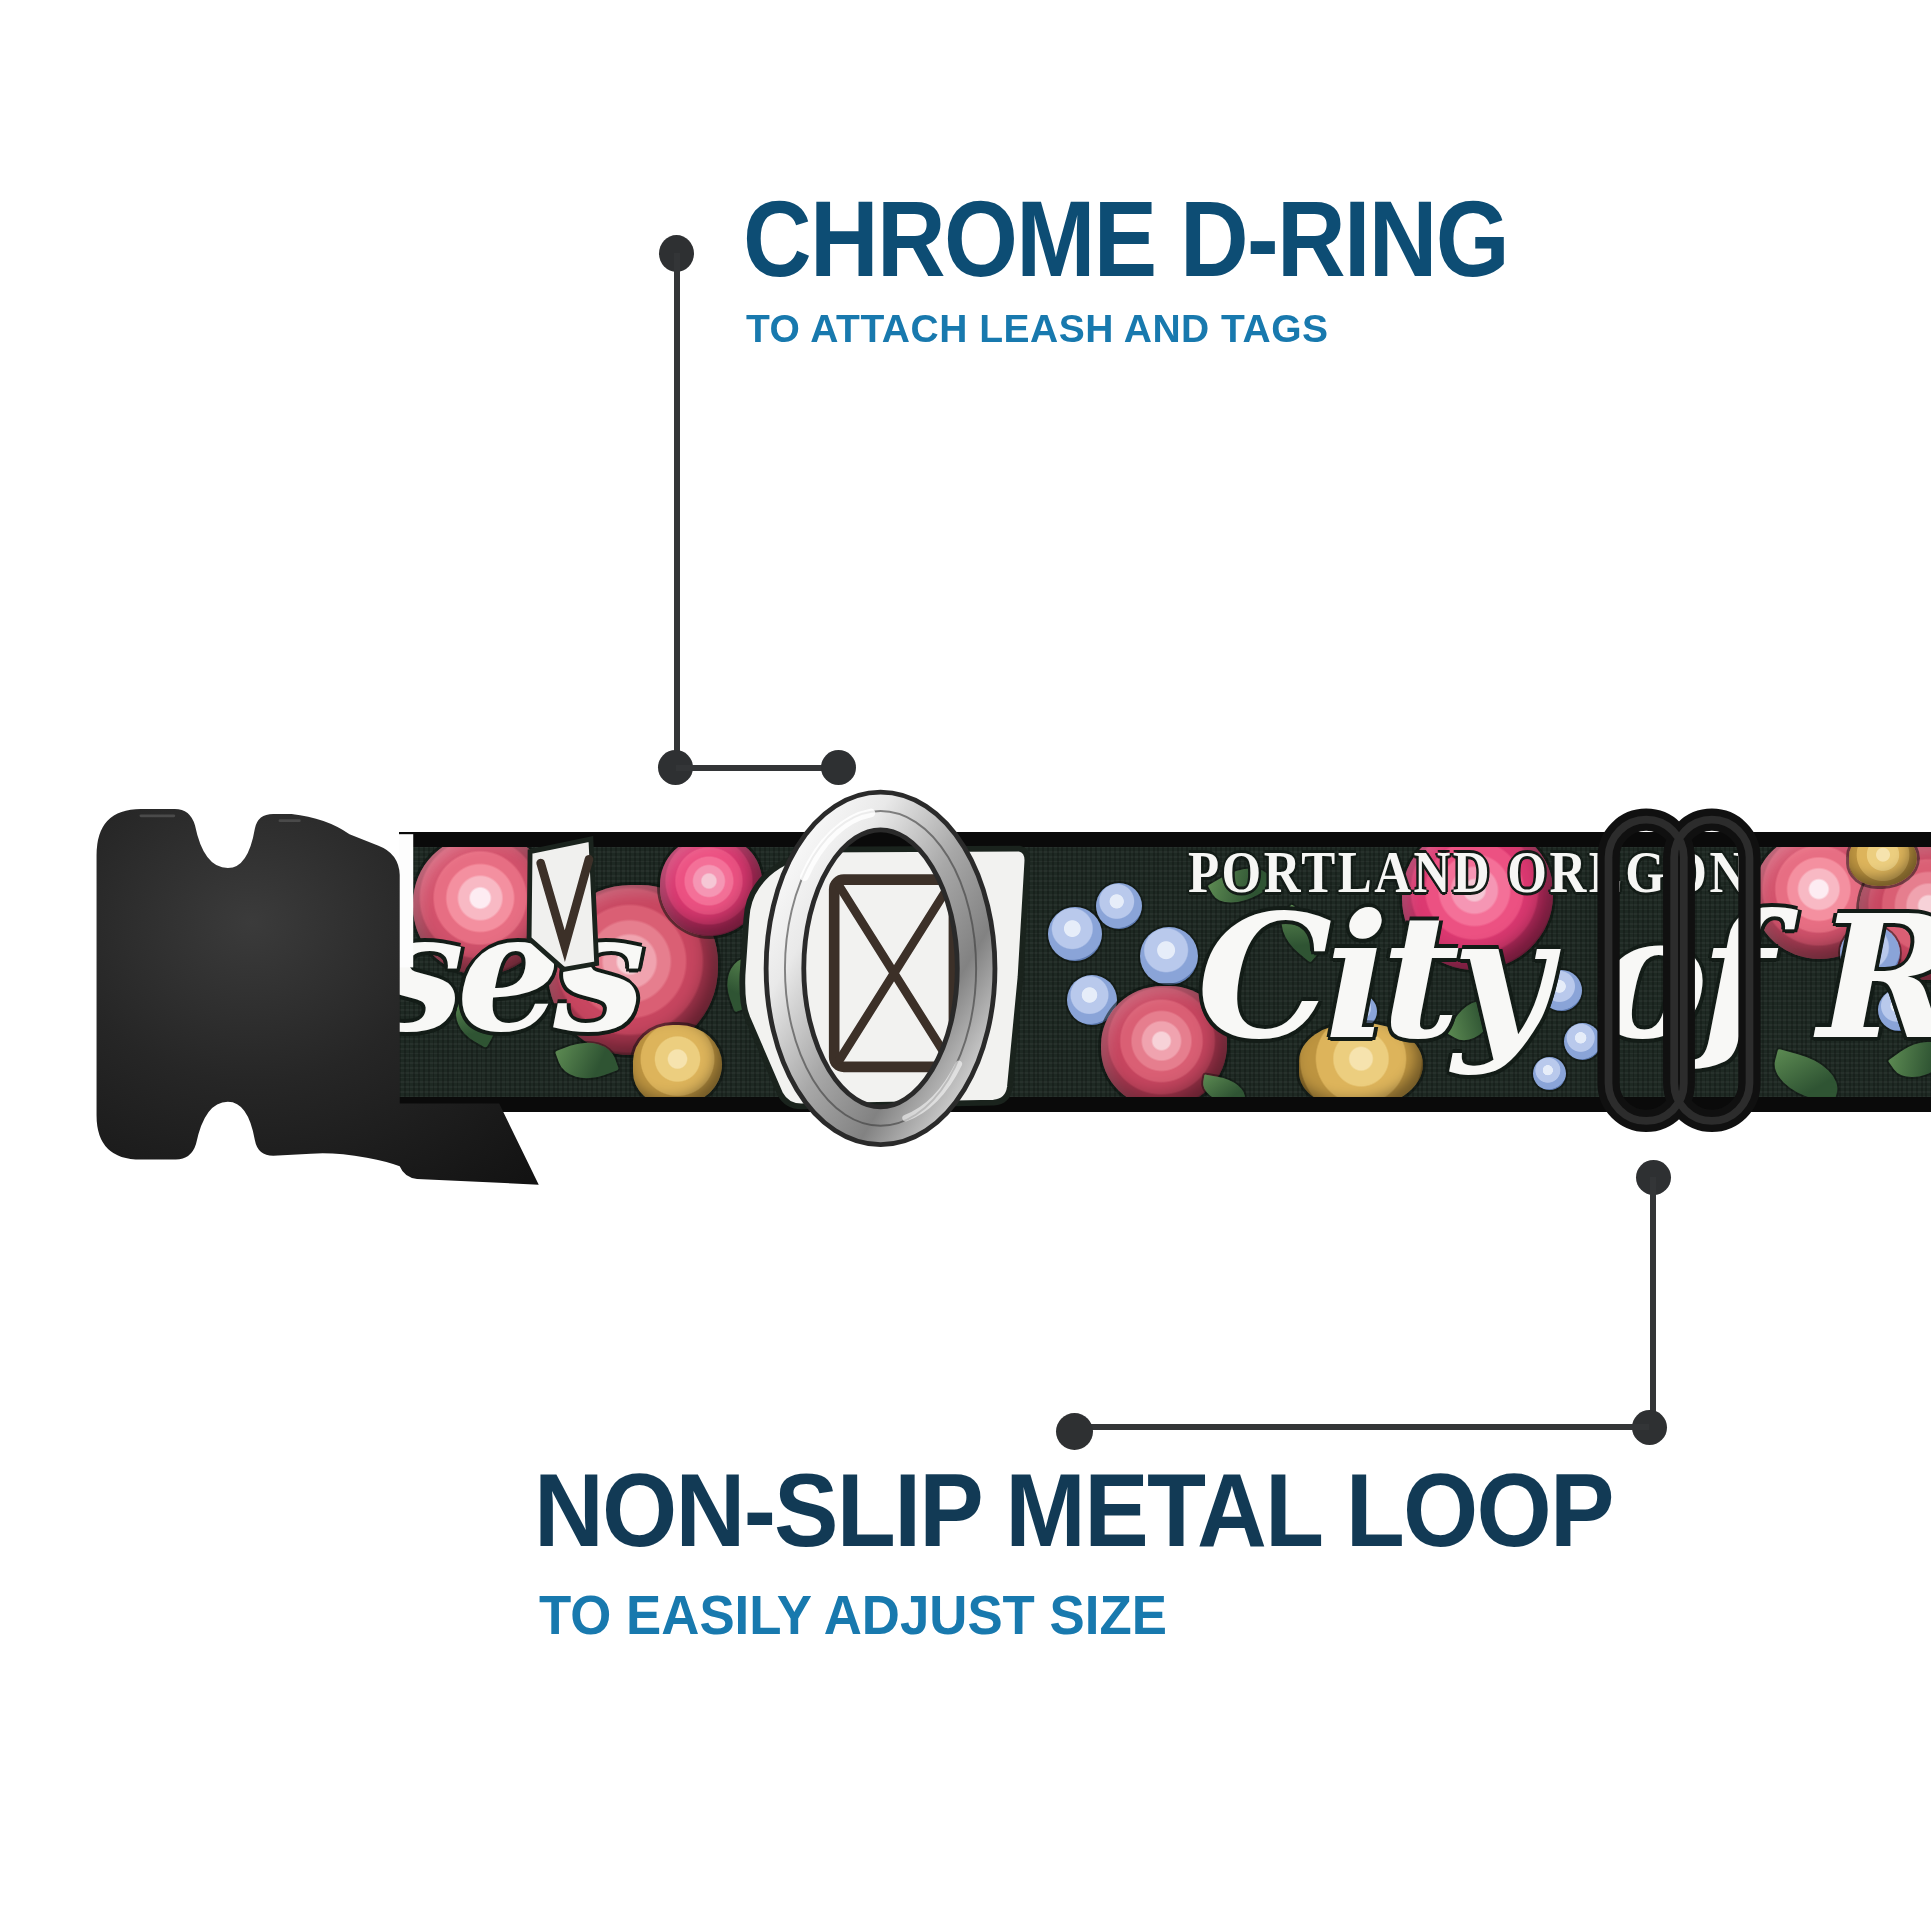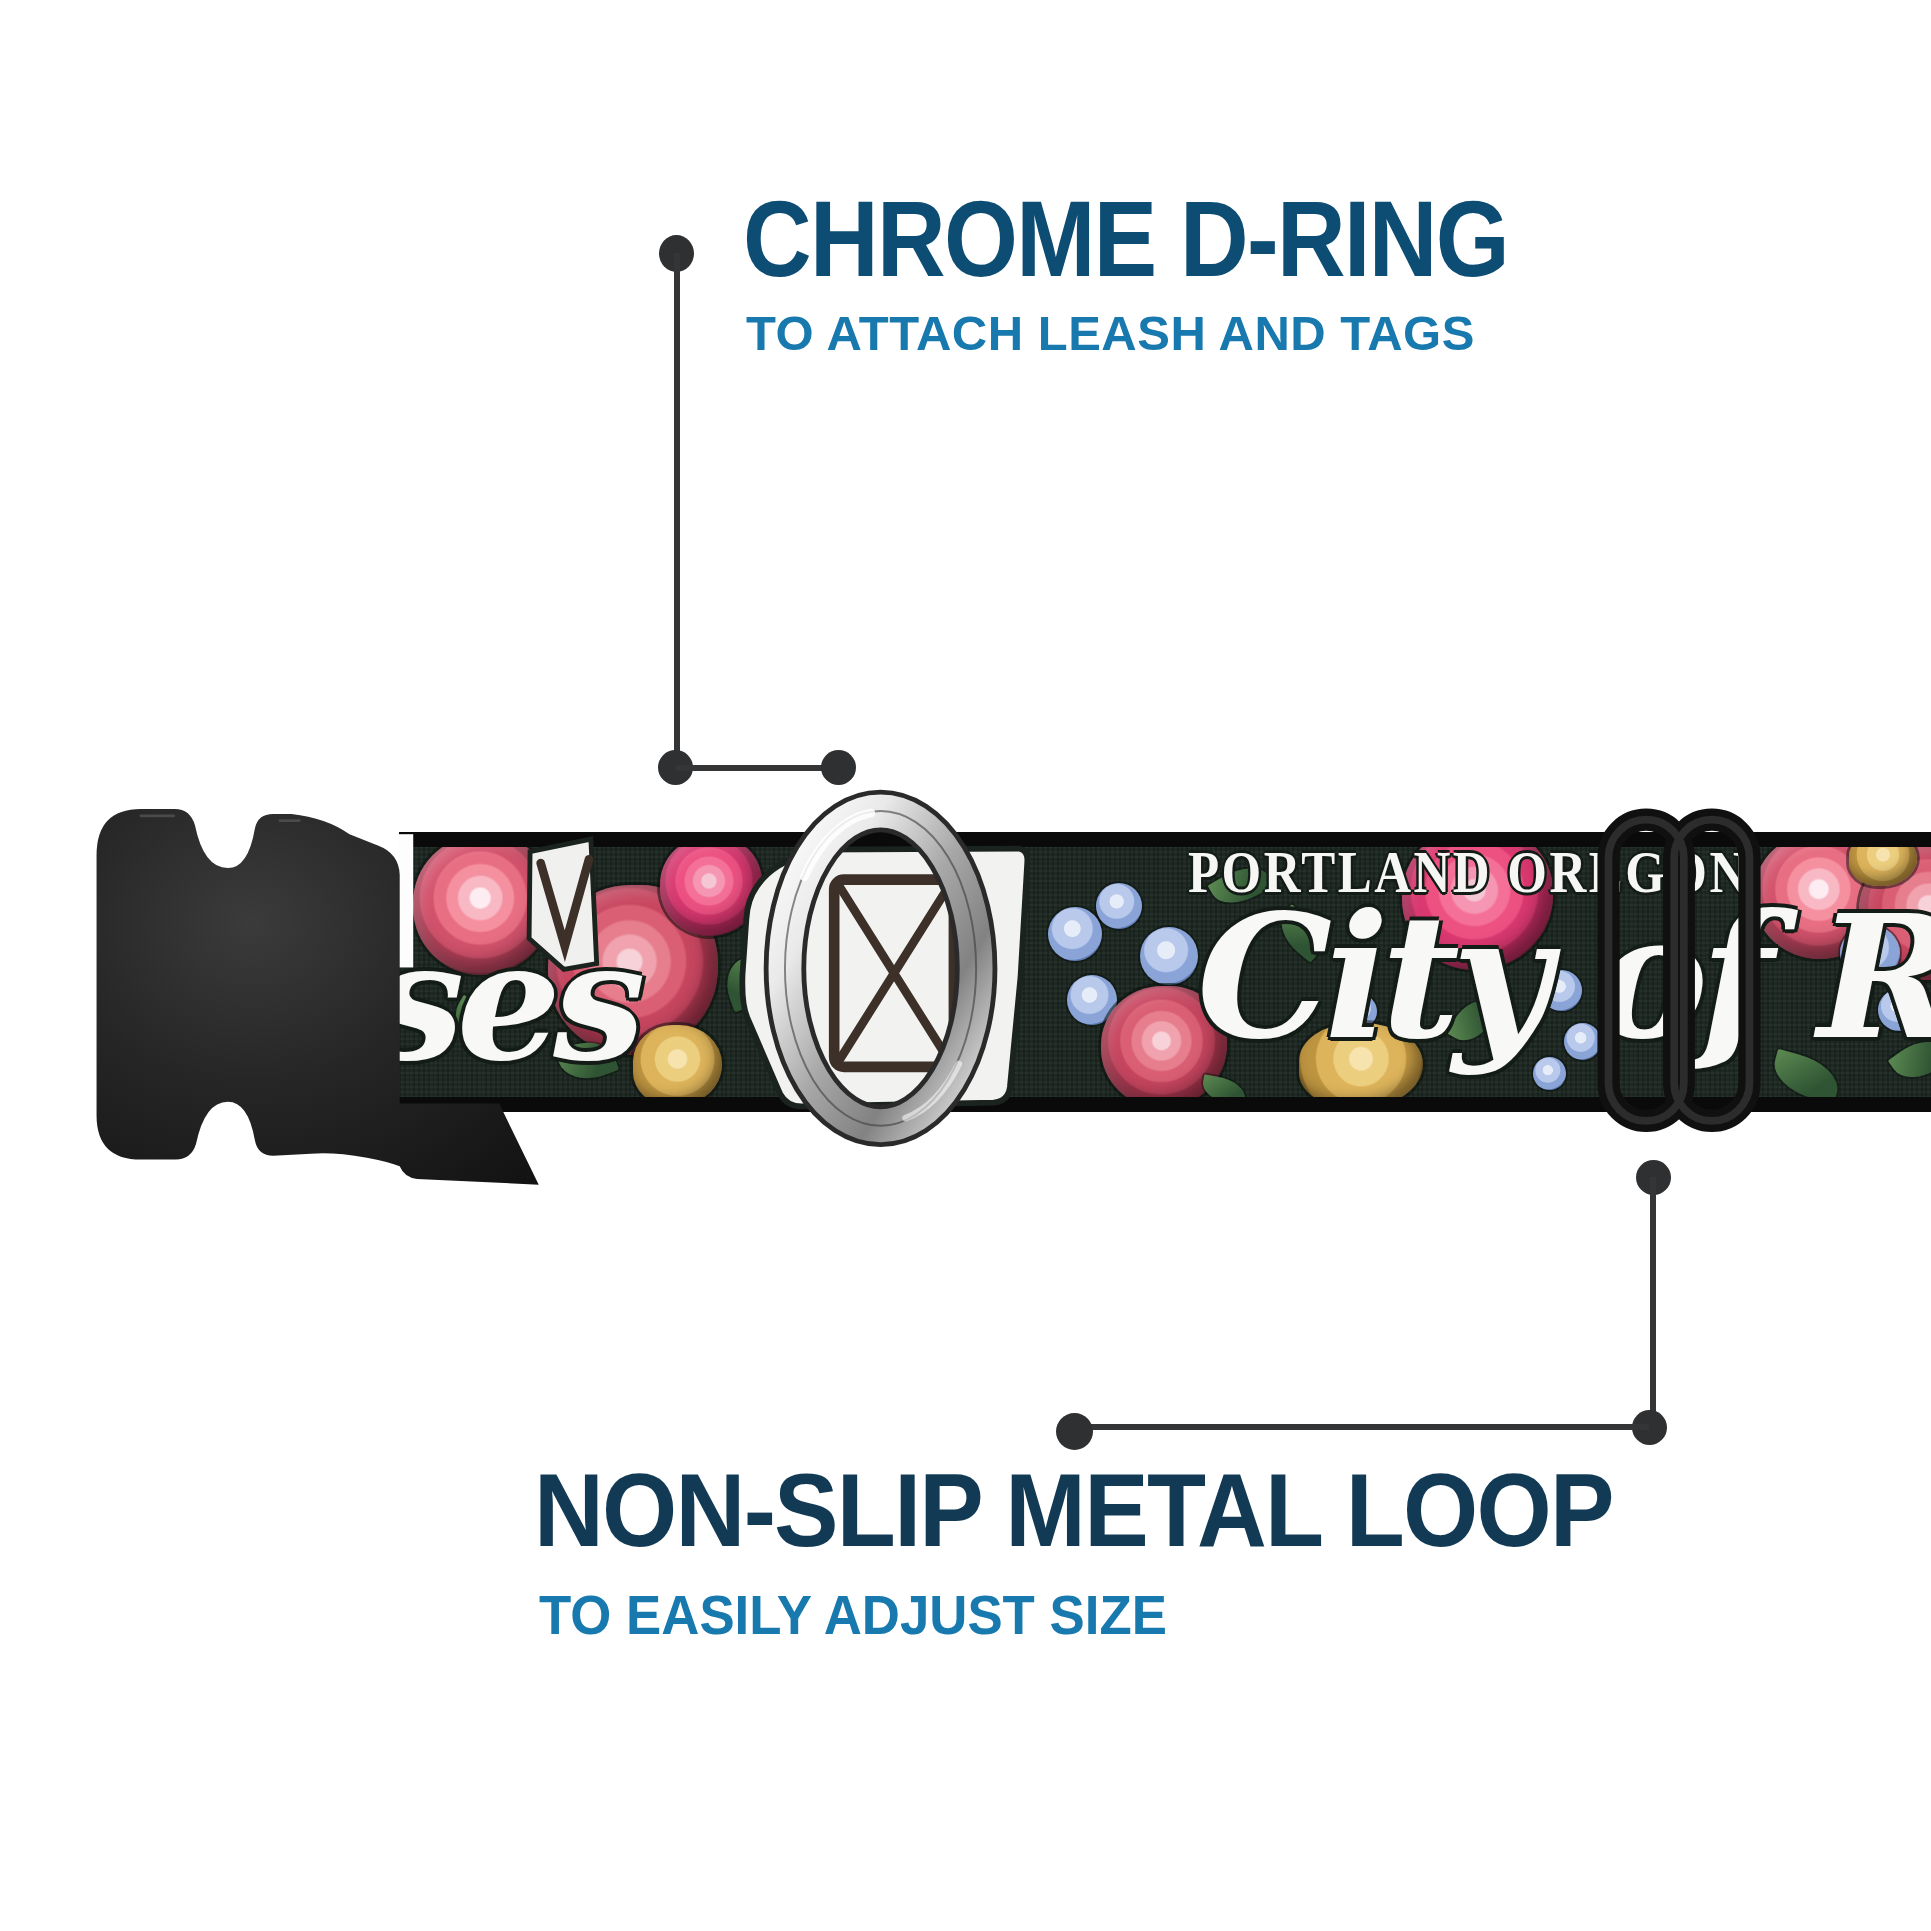--- a/index.html
+++ b/index.html
@@ -9,21 +9,21 @@
   
   .dot{position:absolute;border-radius:50%;background:#2e3032;}
   .cline{position:absolute;background:#333537;}
 
   
   .ann-title{position:absolute;font-weight:bold;letter-spacing:-1.9px;white-space:nowrap;
              transform-origin:left top;line-height:1;}
   .ann-sub{position:absolute;font-weight:bold;white-space:nowrap;line-height:1;
            transform-origin:left top;}
   #top-title{left:743px;top:185px;font-size:108px;color:#0d4d74;transform:scaleX(.88);}
-  #top-sub{left:746px;top:309px;font-size:49px;color:#1879ae;letter-spacing:0.5px;}
+  #top-sub{left:746px;top:309px;font-size:39px;color:#1879ae;letter-spacing:0.5px;}
   #bottom-title{left:534px;top:1458px;font-size:104px;color:#123a55;transform:scaleX(.93);}
   #bottom-sub{left:539px;top:1588px;font-size:55px;color:#1879ae;transform:scaleX(.96);}
 
   
   #band{position:absolute;left:399px;top:832px;width:1532px;height:280px;overflow:hidden;
         background-color:#1e2923;
         background-image:
           repeating-linear-gradient(90deg, rgba(0,0,0,.20) 0 1.9px, transparent 1.9px 4.8px),
           repeating-linear-gradient(0deg, rgba(255,255,255,.04) 0 1.9px, transparent 1.9px 4.8px);}
   .band-edge{position:absolute;left:0;width:100%;height:15.4px;background:#0a0a0a;}
@@ -51,21 +51,21 @@
 
   
   #brand-line{position:absolute;left:789px;top:9.7px;  
     font-family:"Liberation Serif", serif;font-weight:bold;font-size:60px;color:#f6f6f4;
     letter-spacing:2.9px;white-space:nowrap;line-height:1;transform:scaleX(.85);transform-origin:left top;
     text-shadow:2.9px 0 #131c17,-2.9px 0 #131c17,0 2.9px #131c17,0 -2.9px #131c17,1.9px 1.9px #131c17,-1.9px 1.9px #131c17;}
   .script{font-family:"DejaVu Serif", serif;font-style:italic;font-weight:bold;color:#f8f8f6;
     white-space:nowrap;line-height:1;letter-spacing:-7.7px;
     text-shadow:3.9px 0 #131c17,-3.9px 0 #131c17,0 3.9px #131c17,0 -3.9px #131c17,2.9px 2.9px #131c17,-2.9px 2.9px #131c17;}
   #script-line{position:absolute;left:798px;top:60px;font-size:170px;}   
-  #script-frag{position:absolute;left:-27px;top:88px;font-size:164px;}   
+  #script-frag{position:absolute;left:-27px;top:59px;font-size:164px;}   
 
   svg{position:absolute;left:0;top:0;}
 </style>
 </head>
 <body>
 
 <div id="canvas">
 
   <div id="band">
 

